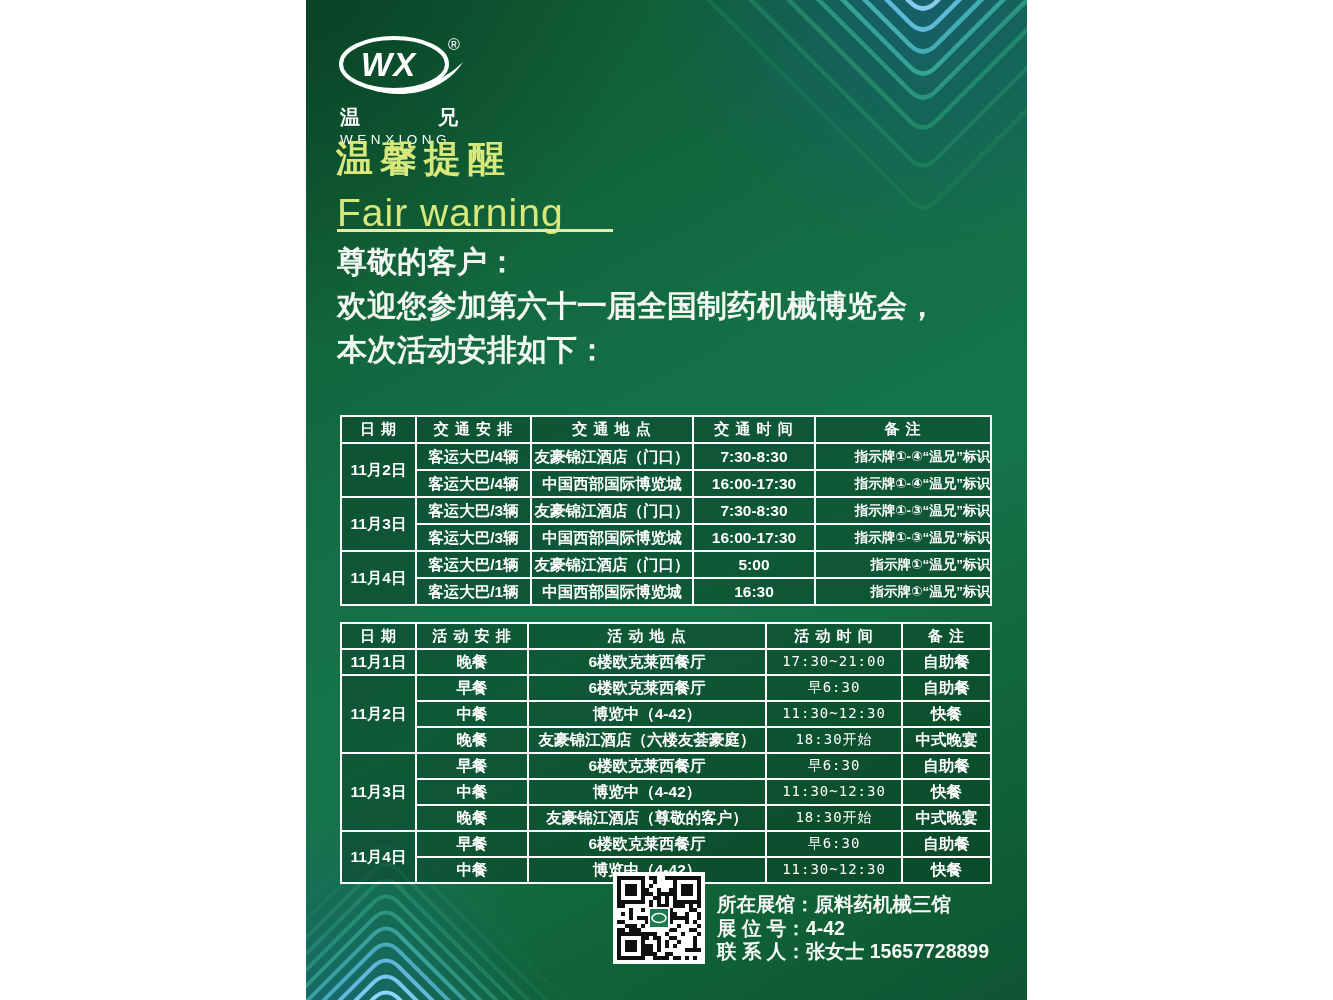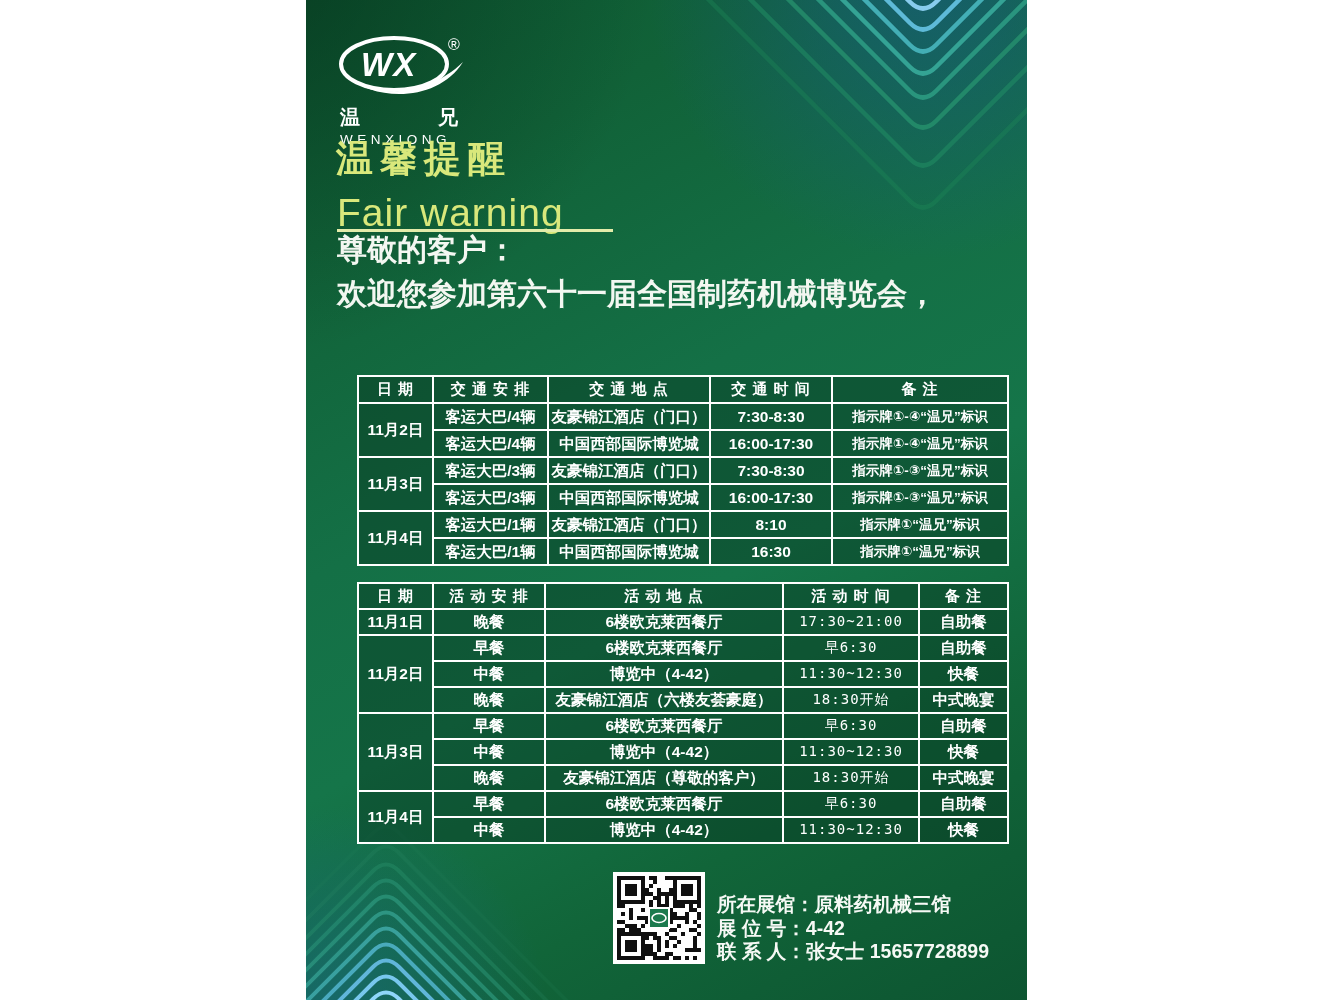--- a/index.html
+++ b/index.html
@@ -19,33 +19,33 @@
   .logo-cn-row{display:flex;justify-content:space-between;width:118px;margin:2px 0 0 4px;
                font-size:20px;font-weight:700;letter-spacing:0;}
   .logo-en{margin:1px 0 0 4px;font-size:13.5px;font-weight:400;letter-spacing:4.5px;}
 
   .title-cn{position:absolute;left:30px;top:134px;font-size:37px;font-weight:700;letter-spacing:7px;
             color:#d9e87b;text-align:right;}
   .title-en{position:absolute;left:31px;top:191px;font-size:39px;font-weight:500;letter-spacing:1px;
             color:#d9e87b;}
   .title-underline{position:absolute;left:31px;top:229px;width:276px;height:3px;background:#e3ecaa;}
 
-  .greeting{position:absolute;left:31px;top:228px;width:680px;font-size:30px;font-weight:700;
+  .greeting{position:absolute;left:31px;top:240px;width:680px;font-size:30px;font-weight:700;
             line-height:44px;color:#f3f7f1;}
 
-  table{border-collapse:collapse;table-layout:fixed;position:absolute;left:51px;width:650px;}
+  table{border-collapse:collapse;table-layout:fixed;position:absolute;left:34px;width:650px;margin-top:40px;}
   #t1{top:375px;}
   #t2{top:582px;}
   th,td{border:2px solid #ffffff;background:rgba(6,50,32,0.42);text-align:center;vertical-align:middle;
         padding:0;line-height:1.12;overflow:hidden;}
   th{font-size:15px;font-weight:700;letter-spacing:1px;}
   #t1 tr{height:27px;}
   #t2 tr{height:26px;}
   td{font-size:15.5px;font-weight:700;}
-  td.remark{font-size:13.5px;}
+  td.remark{font-size:13.5px;text-align:right;}
   td.lcd{font-family:"DejaVu Sans Mono",monospace;font-weight:400;font-size:14px;letter-spacing:1px;}
 
   .qr{position:absolute;left:307px;top:872px;width:92px;height:92px;background:#ffffff;
       box-sizing:border-box;padding:4px;}
   #qr-grid{position:relative;display:grid;grid-template-columns:repeat(21,4px);grid-auto-rows:4px;
            width:84px;height:84px;background:#ffffff;}
   #qr-grid .qb{background:#101010;}
   .qr-logo{position:absolute;left:50%;top:50%;transform:translate(-50%,-50%);width:22px;height:22px;
            background:#1b7a4e;border:2px solid #ffffff;box-sizing:border-box;}
   .qr-logo svg{display:block;}
@@ -97,20 +97,21 @@
       <div class="logo-en">WENXIONG</div>
     </div>
 
     <div class="title-cn">温馨提醒</div>
     <div class="title-en">Fair warning</div>
     <div class="title-underline"></div>
 
     <div class="greeting">
       <div>尊敬的客户：</div>
       <div>欢迎您参加第六十一届全国制药机械博览会，</div>
+      <div>本次活动安排如下：</div>
     </div>
 
     <table id="t1">
       <colgroup>
           <col style="width:75px">
           <col style="width:115px">
           <col style="width:162px">
           <col style="width:122px">
           <col style="width:176px">
         </colgroup>
@@ -147,21 +148,21 @@
         <tr>
           <td>客运大巴/3辆</td>
           <td>中国西部国际博览城</td>
           <td>16:00-17:30</td>
           <td class="remark">指示牌①-③“温兄”标识</td>
         </tr>
         <tr>
           <td rowspan="2">11月4日</td>
           <td>客运大巴/1辆</td>
           <td>友豪锦江酒店（门口）</td>
-          <td>8:10</td>
+          <td>5:00</td>
           <td class="remark">指示牌①“温兄”标识</td>
         </tr>
         <tr>
           <td>客运大巴/1辆</td>
           <td>中国西部国际博览城</td>
           <td>16:30</td>
           <td class="remark">指示牌①“温兄”标识</td>
         </tr>
       </tbody>
     </table>

